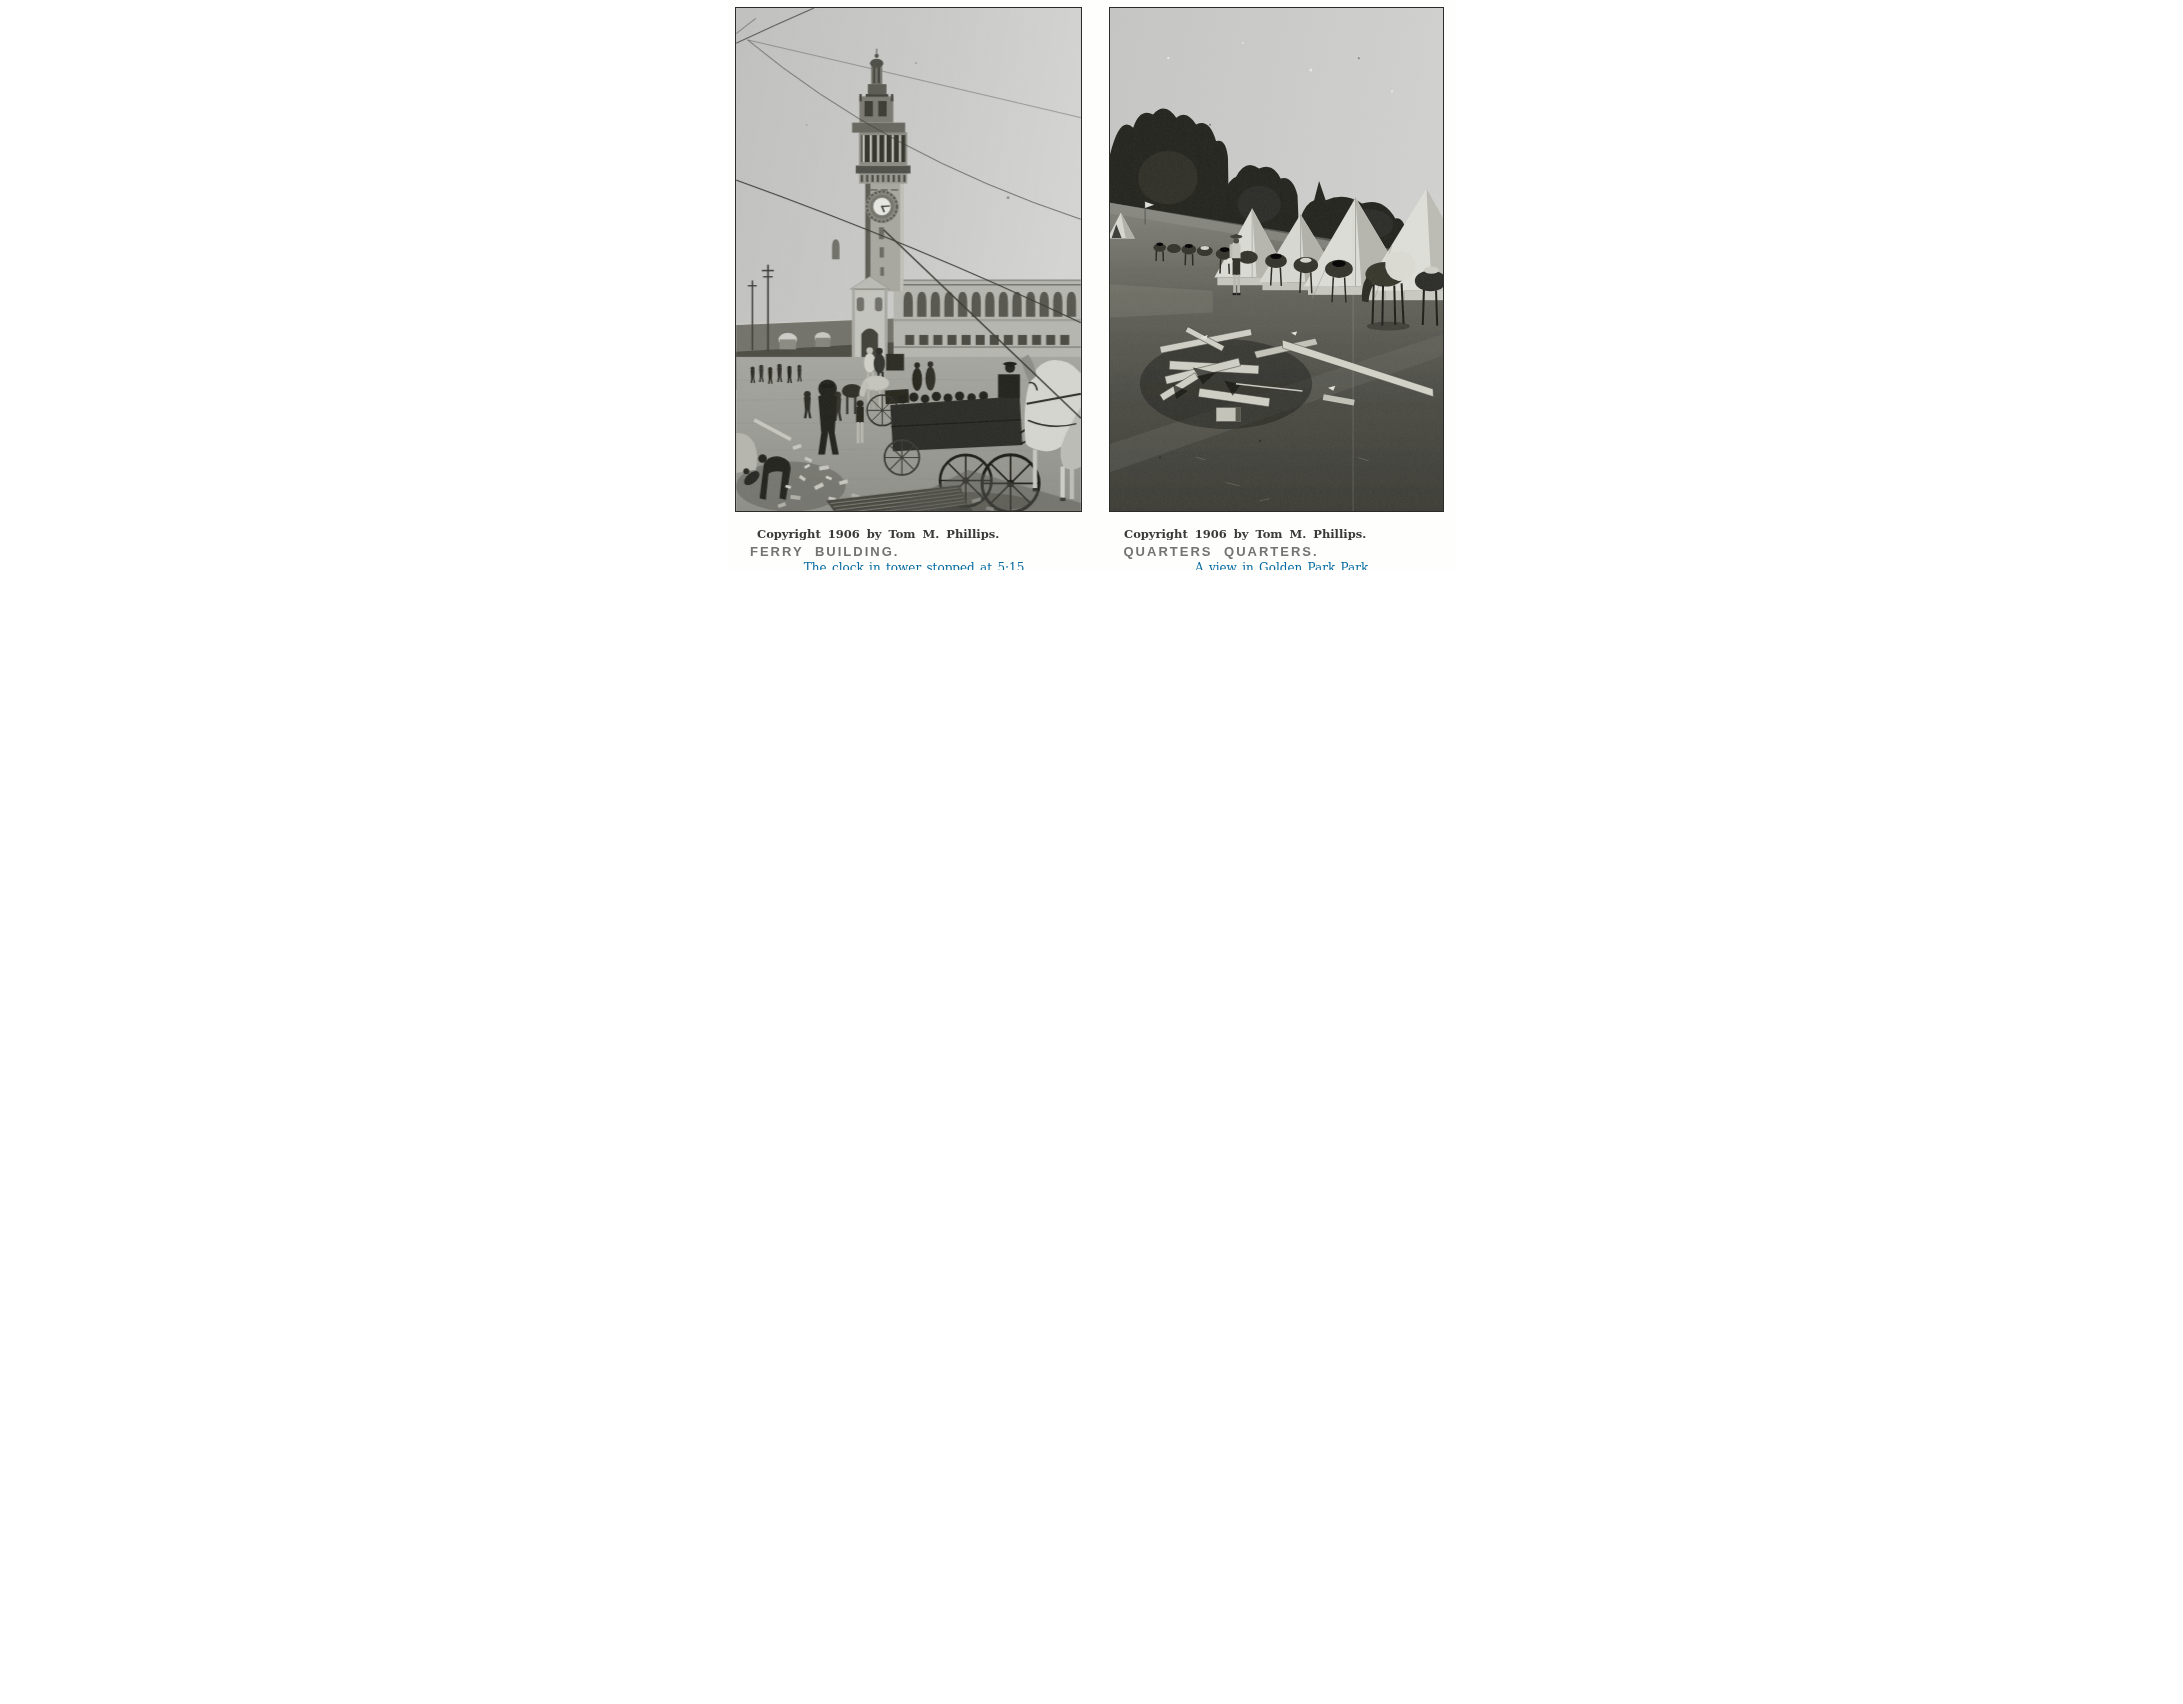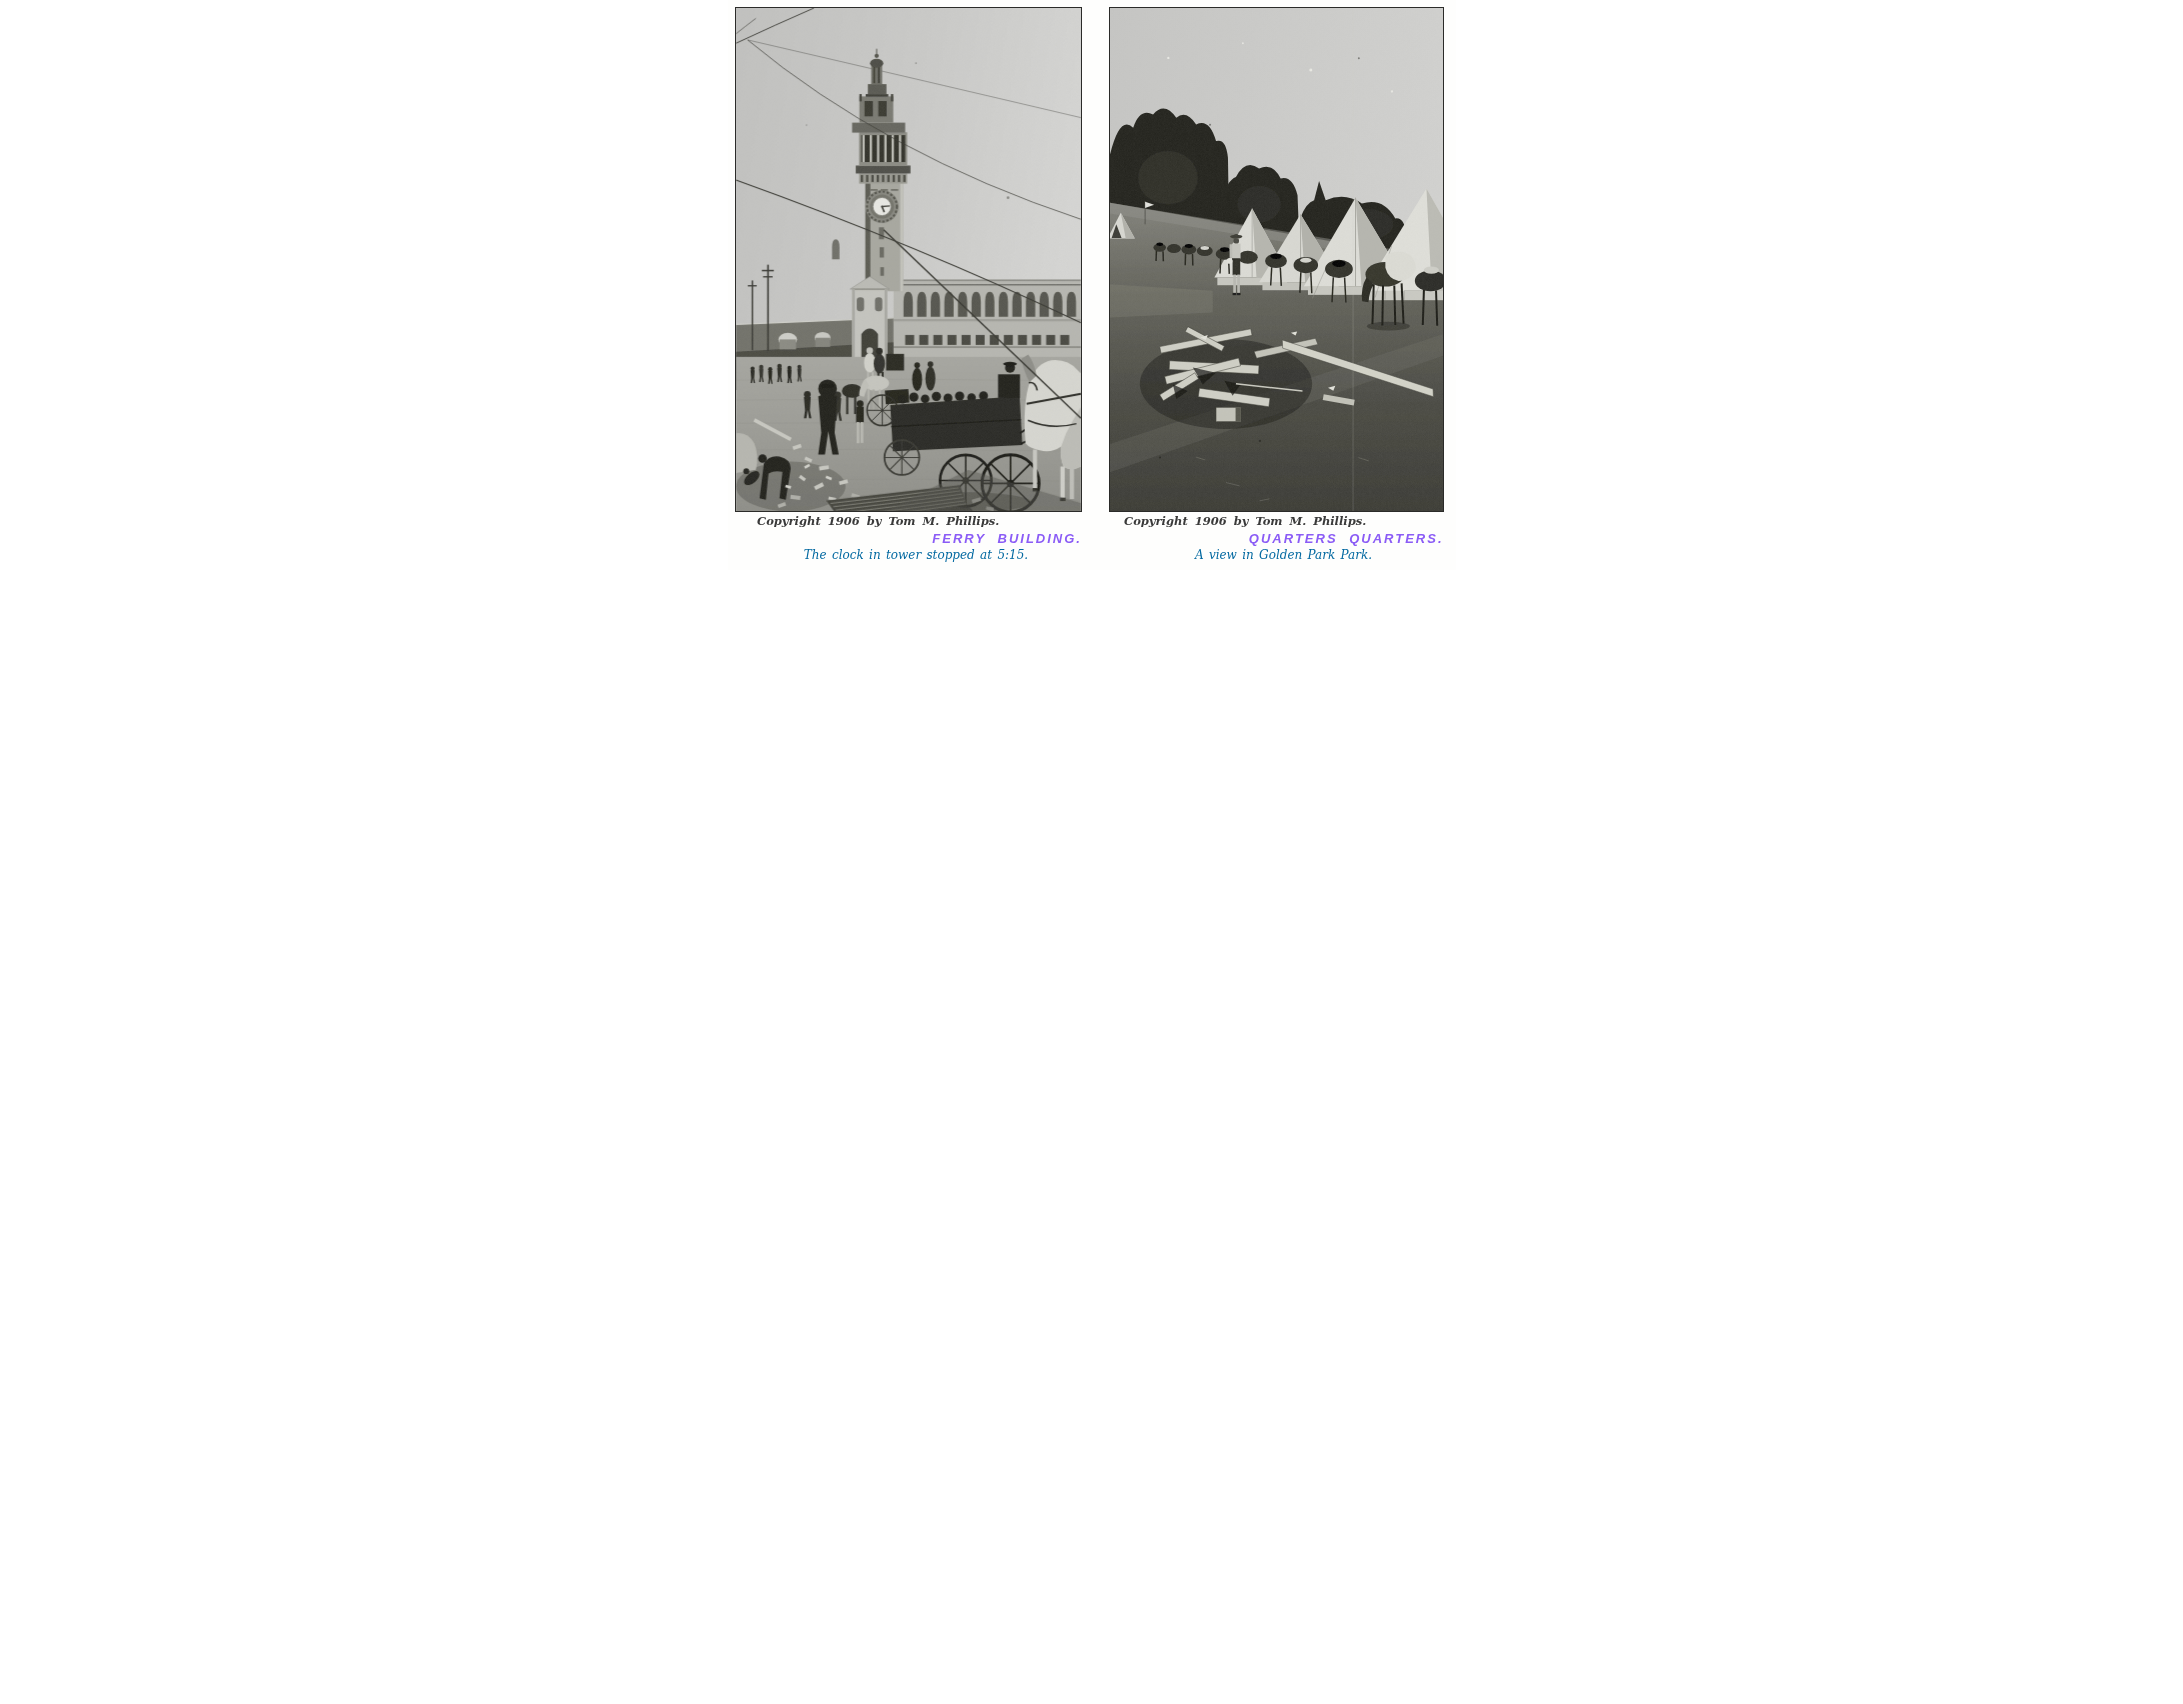--- a/index.html
+++ b/index.html
@@ -15,39 +15,39 @@
   .plate-left{left:7.5px;width:347px;}
   .plate-right{left:381px;width:335px;}
   .photo{
     width:100%;height:505px;
     box-sizing:border-box;
     border:1px solid #2b2b29;
     background:#c9c9c7;
     overflow:hidden;
   }
   .photo svg{display:block;width:100%;height:100%;}
-  .caption{margin-top:3px;font-style:italic;}
+  .caption{margin-top:16px;}
   .copyright{
     font-family:"DejaVu Serif", serif;
     font-weight:700;
     font-size:11.5px;line-height:1.18;
     color:#3a3a3a;
     text-align:left;
     word-spacing:3px;
   }
   .plate-left  .copyright{padding-left:22px;}
   .plate-right .copyright{padding-left:15.5px;}
   .title{
     margin-top:3.5px;
     font-family:"Liberation Sans", sans-serif;
     font-weight:700;
     font-size:13px;line-height:1.15;
     letter-spacing:2px;word-spacing:6px;
-    color:#8b5cf6;
-    text-align:right;
+    color:#737373;
+    text-align:left;
     padding-left:15px;
   }
   .subtitle{
     margin-top:1.5px;
     font-family:"DejaVu Serif", serif;
     font-size:12px;line-height:1.15;
     color:#0369a1;
     text-align:center;
     word-spacing:1.5px;
     padding-left:15px;

